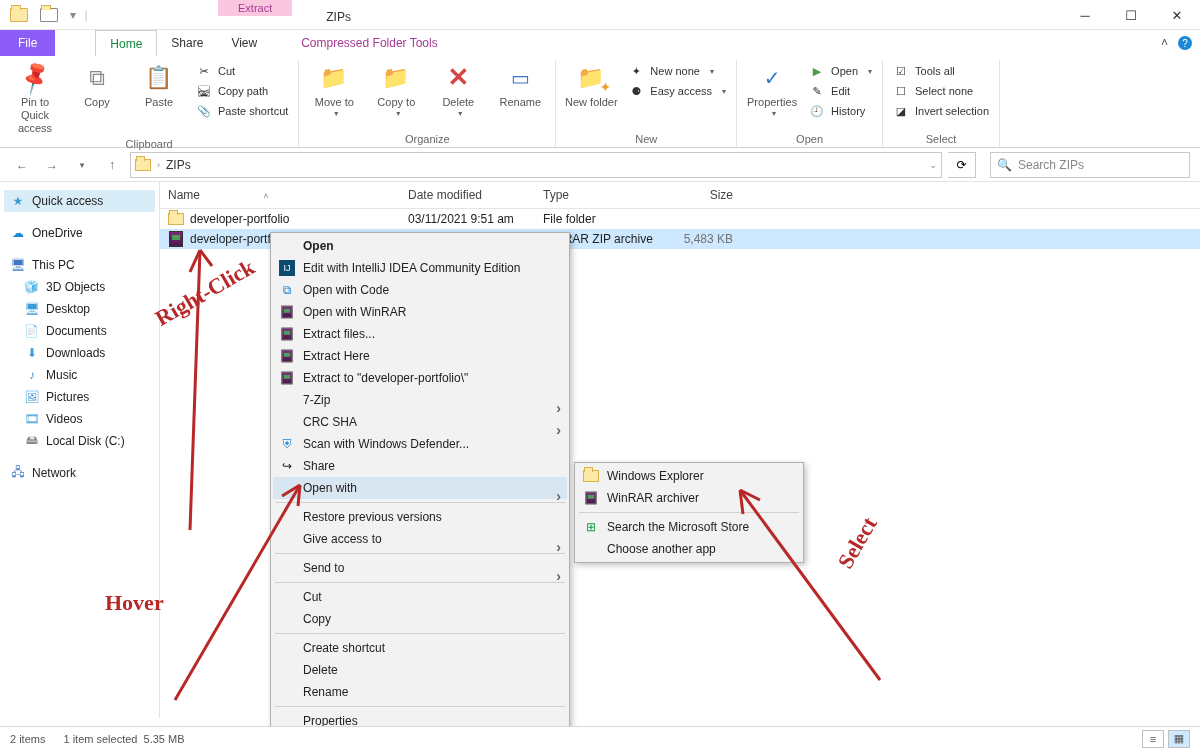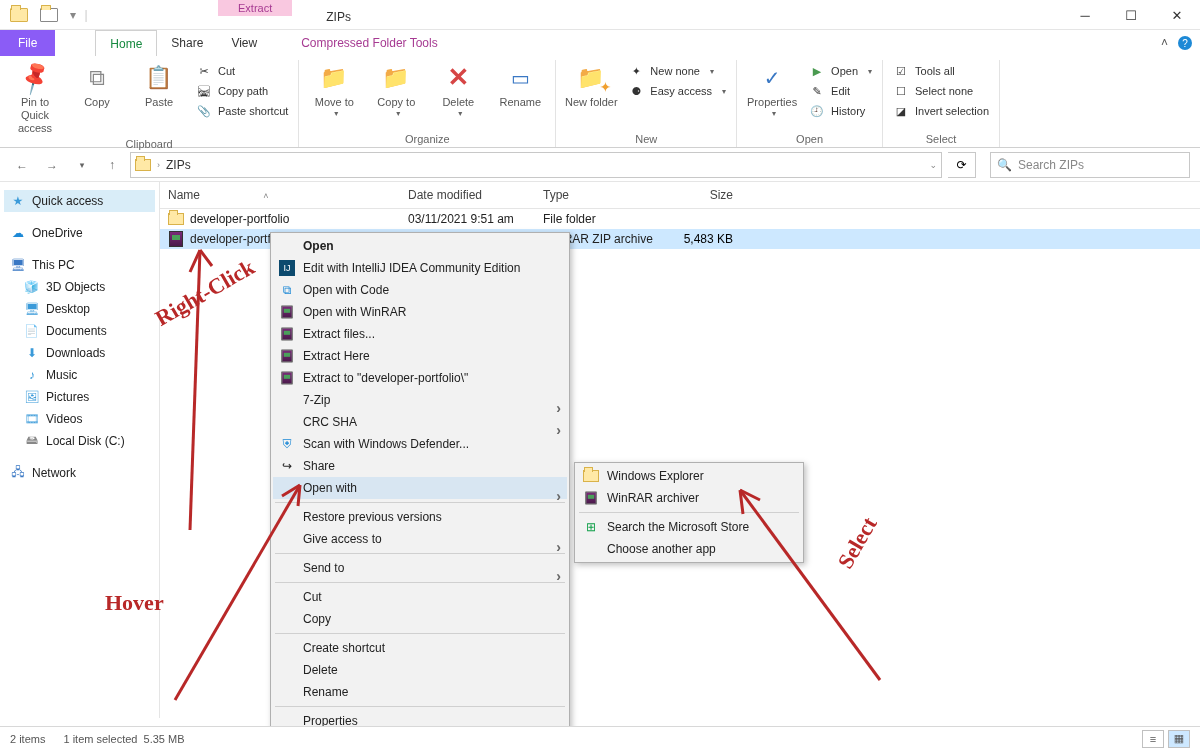--- a/index.html
+++ b/index.html
@@ -56,21 +56,21 @@
 .tree-item.selected{background:#d9edf8;}
 .tree-group{margin-bottom:10px;}
 
 .listpane { flex:1; position:relative;}
 .listheader { display:flex; border-bottom:1px solid #e5e5e5; color:#444; font-size:12px; padding-left:8px;}
 .listheader div { padding:6px 0;}
 .col-name{width:240px;} .col-date{width:135px;} .col-type{width:110px;} .col-size{width:80px; text-align:right;}
 .row { display:flex; align-items:center; padding:2px 0 2px 8px; font-size:12px; color:#222;}
 .row.selected{background:#cde8ff;}
 .row .fico{width:16px;height:16px;margin-right:6px;display:flex;align-items:center;justify-content:center;}
-.row .col-size{color:#000000;}
+.row .col-size{color:#737373;}
 
 
 .ctxmenu { position:absolute; background:#f2f2f2; border:1px solid #b0b0b0; box-shadow:2px 2px 6px rgba(0,0,0,.25); padding:2px; font-size:12px; color:#222;}
 .ctxmenu .mi { display:flex; align-items:center; height:22px; padding:0 20px 0 30px; position:relative; white-space:nowrap;}
 .ctxmenu .mi.bold{font-weight:bold;}
 .ctxmenu .mi .mico{position:absolute; left:6px; width:16px; height:16px; display:flex; align-items:center; justify-content:center;}
 .ctxmenu .sep{height:1px; background:#d0d0d0; margin:3px 2px;}
 .ctxmenu .mi .sub::after{content:"›"; position:absolute; right:6px; color:#666; font-size:14px; font-weight:bold;}
 .ctxmenu .mi.highlight{background:#d8e6f2;}
 

